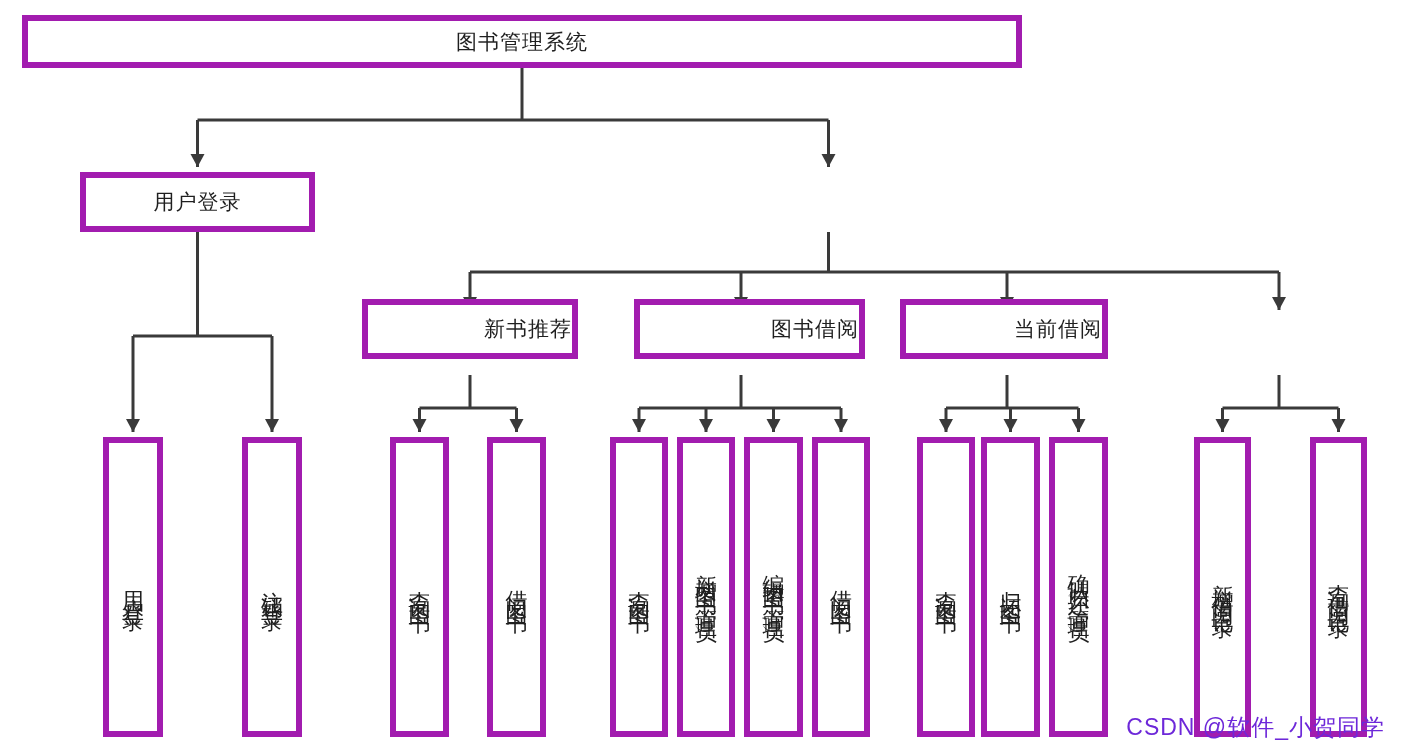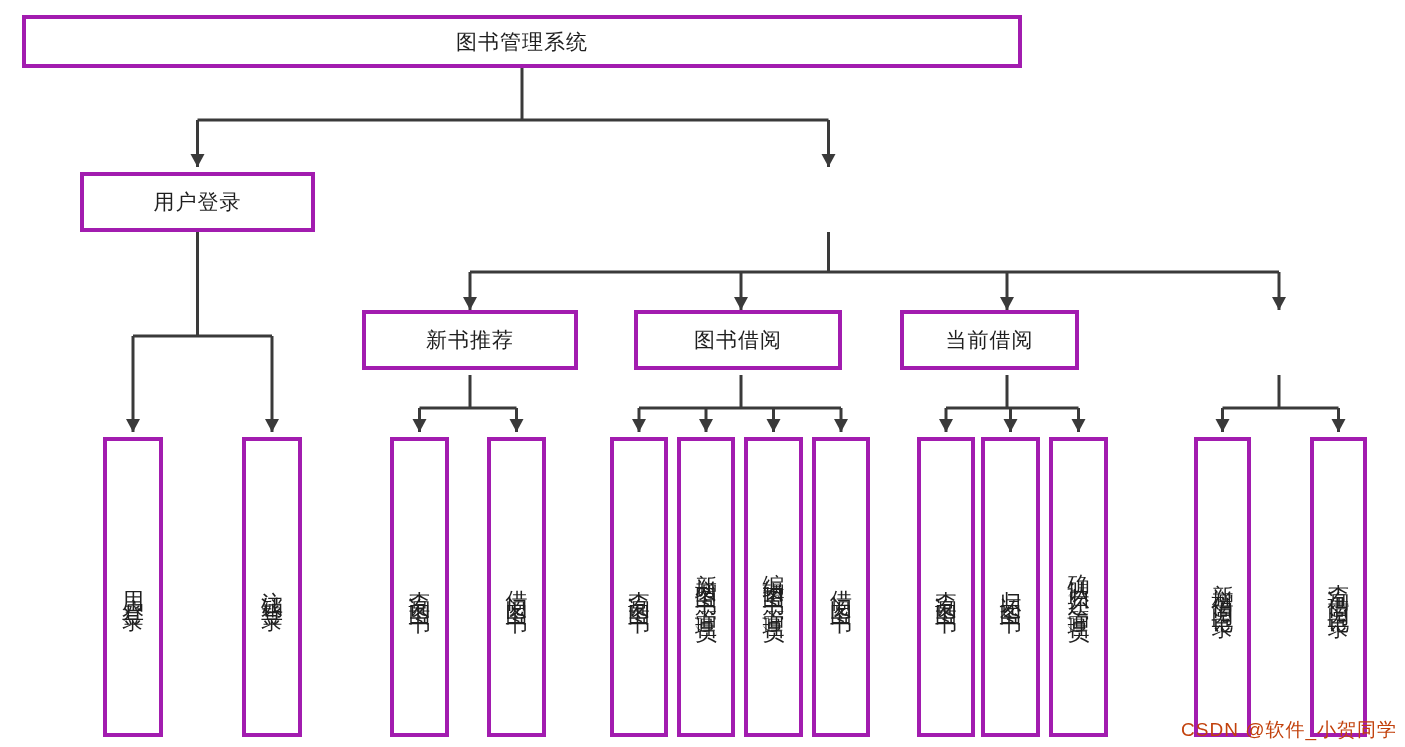--- a/index.html
+++ b/index.html
@@ -13,46 +13,46 @@
   }
   #connectors {
     position: absolute;
     left: 0; top: 0;
     width: 1405px; height: 747px;
   }
   .node {
     position: absolute;
     box-sizing: border-box;
     background: #ffffff;
-    border: 4px solid #a21caf;
+    border: 6px solid #a21caf;
     display: flex;
     align-items: center;
     justify-content: center;
     color: #1f1f1f;
   }
   .hnode { font-size: 21px; letter-spacing: 1px; }
   .root  { left: 22px;  top: 15px;  width: 1000px; height: 53px; }
   .lvl2  { top: 172px; width: 235px; height: 60px; }
-  .lvl3  { top: 310px; height: 60px; }
+  .lvl3  { top: 299px; height: 60px; justify-content: flex-end; }
   .leaf  { top: 437px; height: 300px; }
   .vtext {
     writing-mode: vertical-rl;
     text-orientation: mixed;
     font-size: 22px;
     letter-spacing: 7px;
     line-height: 1;
     color: #1f1f1f;
     white-space: nowrap;
   }
   #watermark {
     position: absolute;
-    right: 8px;
+    right: 20px;
     bottom: 4px;
-    font-size: 19px;
-    color: #c2410c;
+    font-size: 23px;
+    color: #6d28d9;
     letter-spacing: 1px;
     z-index: 3;
   }
 </style>
 </head>
 <body>
 
 <div id="stage">
 
   <svg id="connectors" viewBox="0 0 1405 747" xmlns="http://www.w3.org/2000/svg">
@@ -109,24 +109,24 @@
     <span>图书管理系统</span>
   </div>
 
   <div class="node hnode lvl2" style="left:80px">
     <span>用户登录</span>
   </div>
 
   <div class="node hnode lvl3" style="left:362px;width:216px">
     <span>新书推荐</span>
   </div>
-  <div class="node hnode lvl3" style="left:634px;width:208px">
+  <div class="node hnode lvl3" style="left:634px;width:231px">
     <span>图书借阅</span>
   </div>
-  <div class="node hnode lvl3" style="left:900px;width:179px">
+  <div class="node hnode lvl3" style="left:900px;width:208px">
     <span>当前借阅</span>
   </div>
 
   <div class="node leaf" style="left:103px;width:60px">
     <span class="vtext">用户登录</span>
   </div>
   <div class="node leaf" style="left:242px;width:60px">
     <span class="vtext">注销登录</span>
   </div>
 

